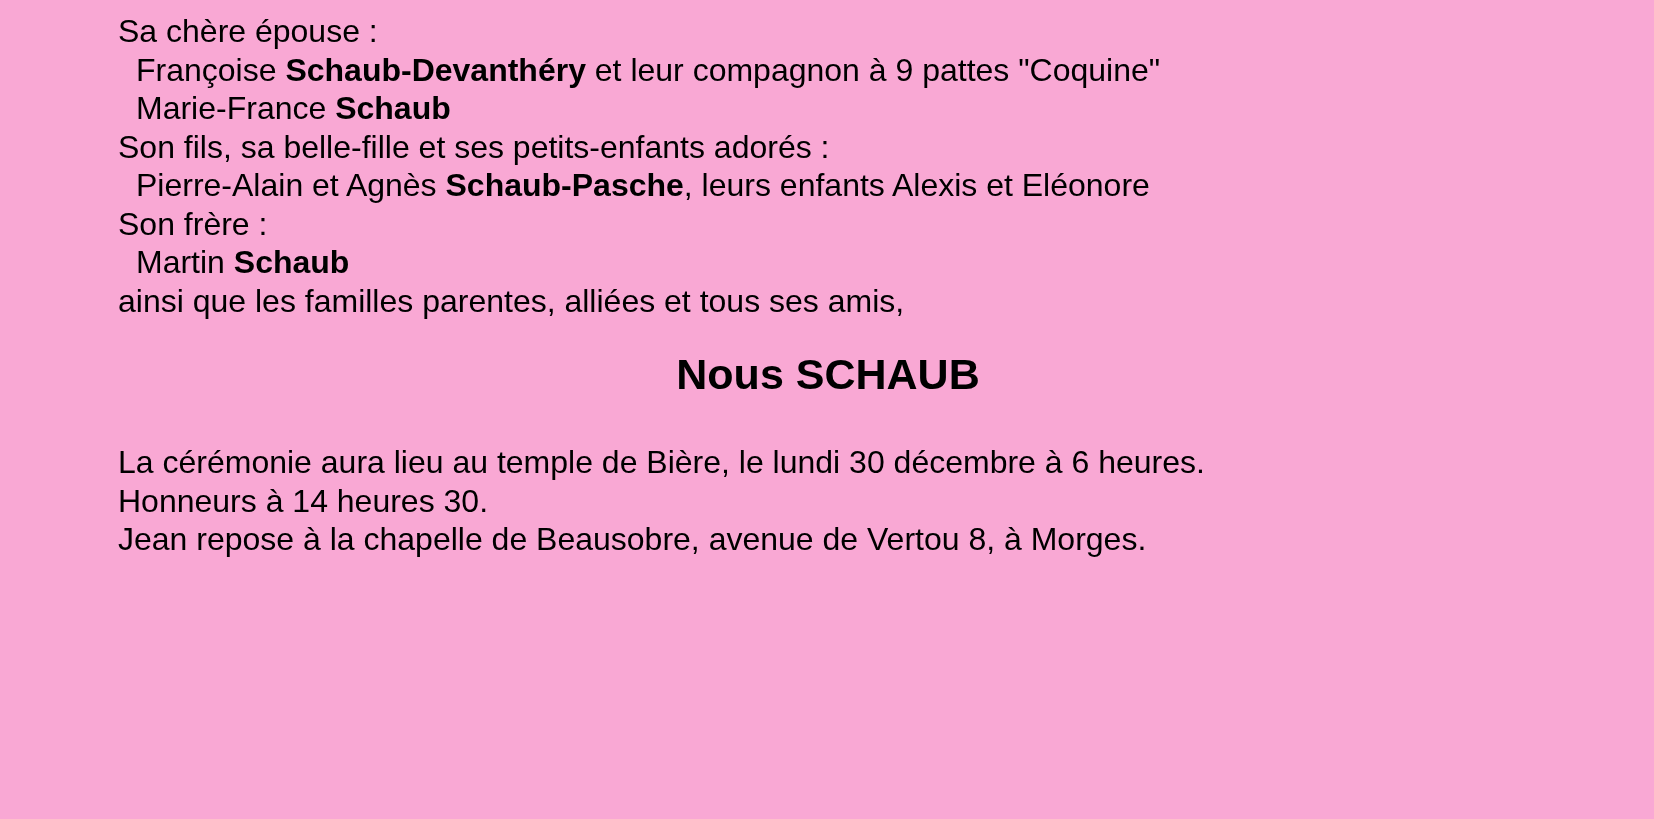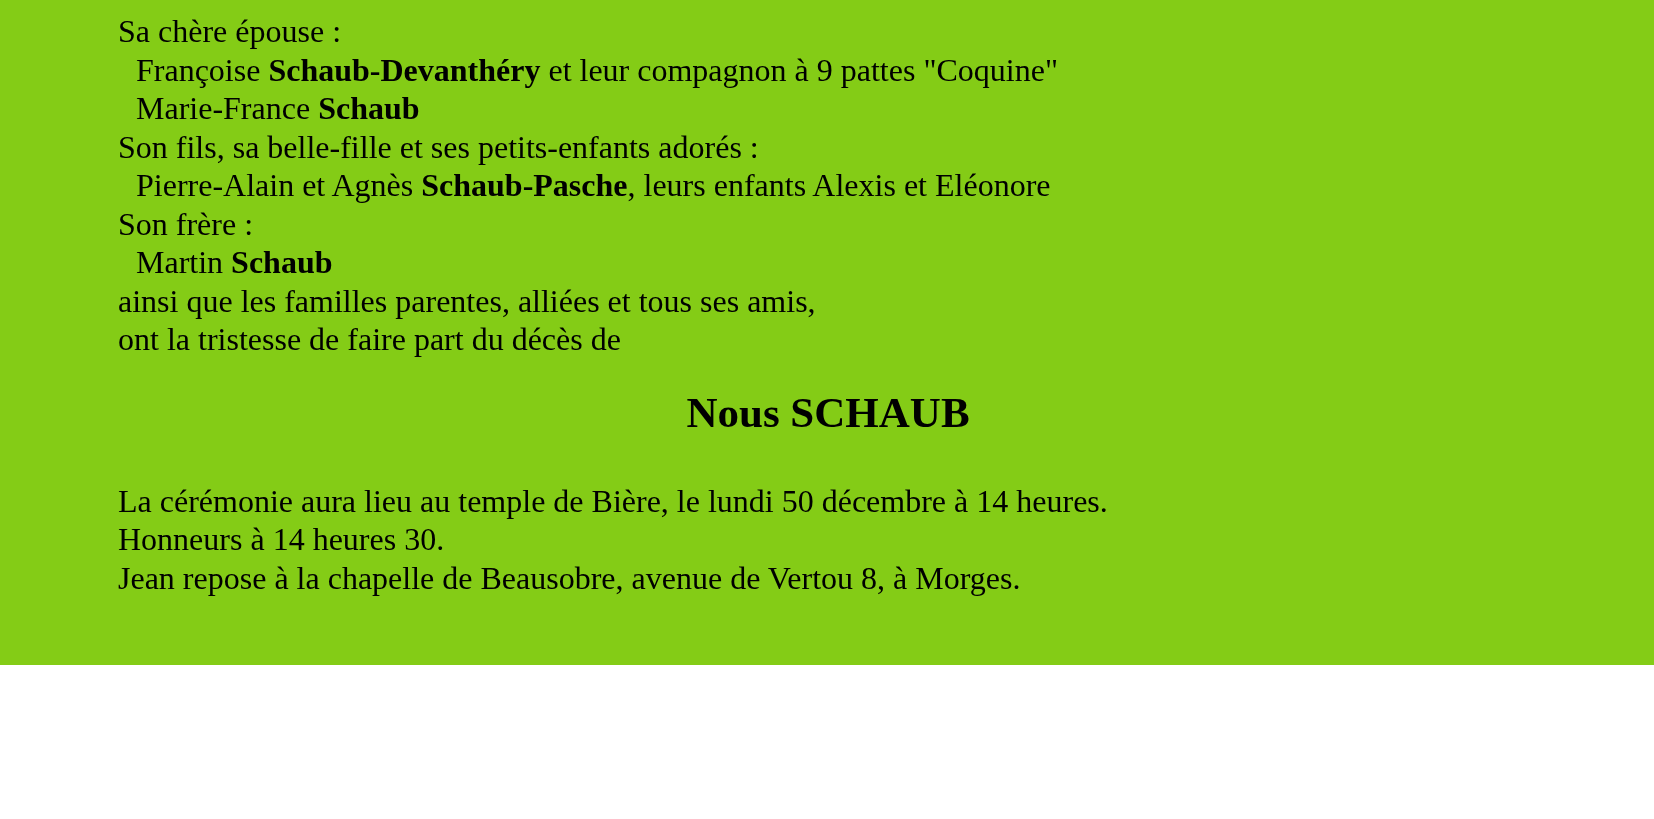--- a/index.html
+++ b/index.html
@@ -3,24 +3,24 @@
 <meta charset="utf-8">
 <style>
   html, body {
     margin: 0;
     padding: 0;
     background: #ffffff;
   }
   .page {
     position: relative;
     width: 1654px;
-    height: 665px;
-    background: #84cc16;
+    height: 819px;
+    background: #f9a8d4;
     overflow: hidden;
-    font-family: Liberation Serif, serif;
+    font-family: Liberation Sans, sans-serif;
     color: #000000;
   }
   .content {
     padding: 12px 116px 0 118px;
   }
   .line {
     font-size: 32px;
     line-height: 38.5px;
     white-space: nowrap;
   }
@@ -50,25 +50,24 @@
 
     <div class="family-block">
       <div class="line"><span>Sa chère épouse :</span></div>
       <div class="line indent"><span>Françoise </span><span class="b">Schaub-Devanthéry</span><span> et leur compagnon à 9 pattes "Coquine"</span></div>
       <div class="line indent"><span>Marie-France </span><span class="b">Schaub</span></div>
       <div class="line"><span>Son fils, sa belle-fille et ses petits-enfants adorés :</span></div>
       <div class="line indent"><span>Pierre-Alain et Agnès </span><span class="b">Schaub-Pasche</span><span>, leurs enfants Alexis et Eléonore</span></div>
       <div class="line"><span>Son frère :</span></div>
       <div class="line indent"><span>Martin </span><span class="b">Schaub</span></div>
       <div class="line"><span>ainsi que les familles parentes, alliées et tous ses amis,</span></div>
-      <div class="line"><span>ont la tristesse de faire part du décès de</span></div>
     </div>
 
     <h1 class="title">Nous SCHAUB</h1>
 
     <div class="details-block">
-      <div class="line"><span>La cérémonie aura lieu au temple de Bière, le lundi 50 décembre à 14 heures.</span></div>
+      <div class="line"><span>La cérémonie aura lieu au temple de Bière, le lundi 30 décembre à 6 heures.</span></div>
       <div class="line"><span>Honneurs à 14 heures 30.</span></div>
       <div class="line"><span>Jean repose à la chapelle de Beausobre, avenue de Vertou 8, à Morges.</span></div>
     </div>
 
   </div>
 </div>
 
 </body></html>

